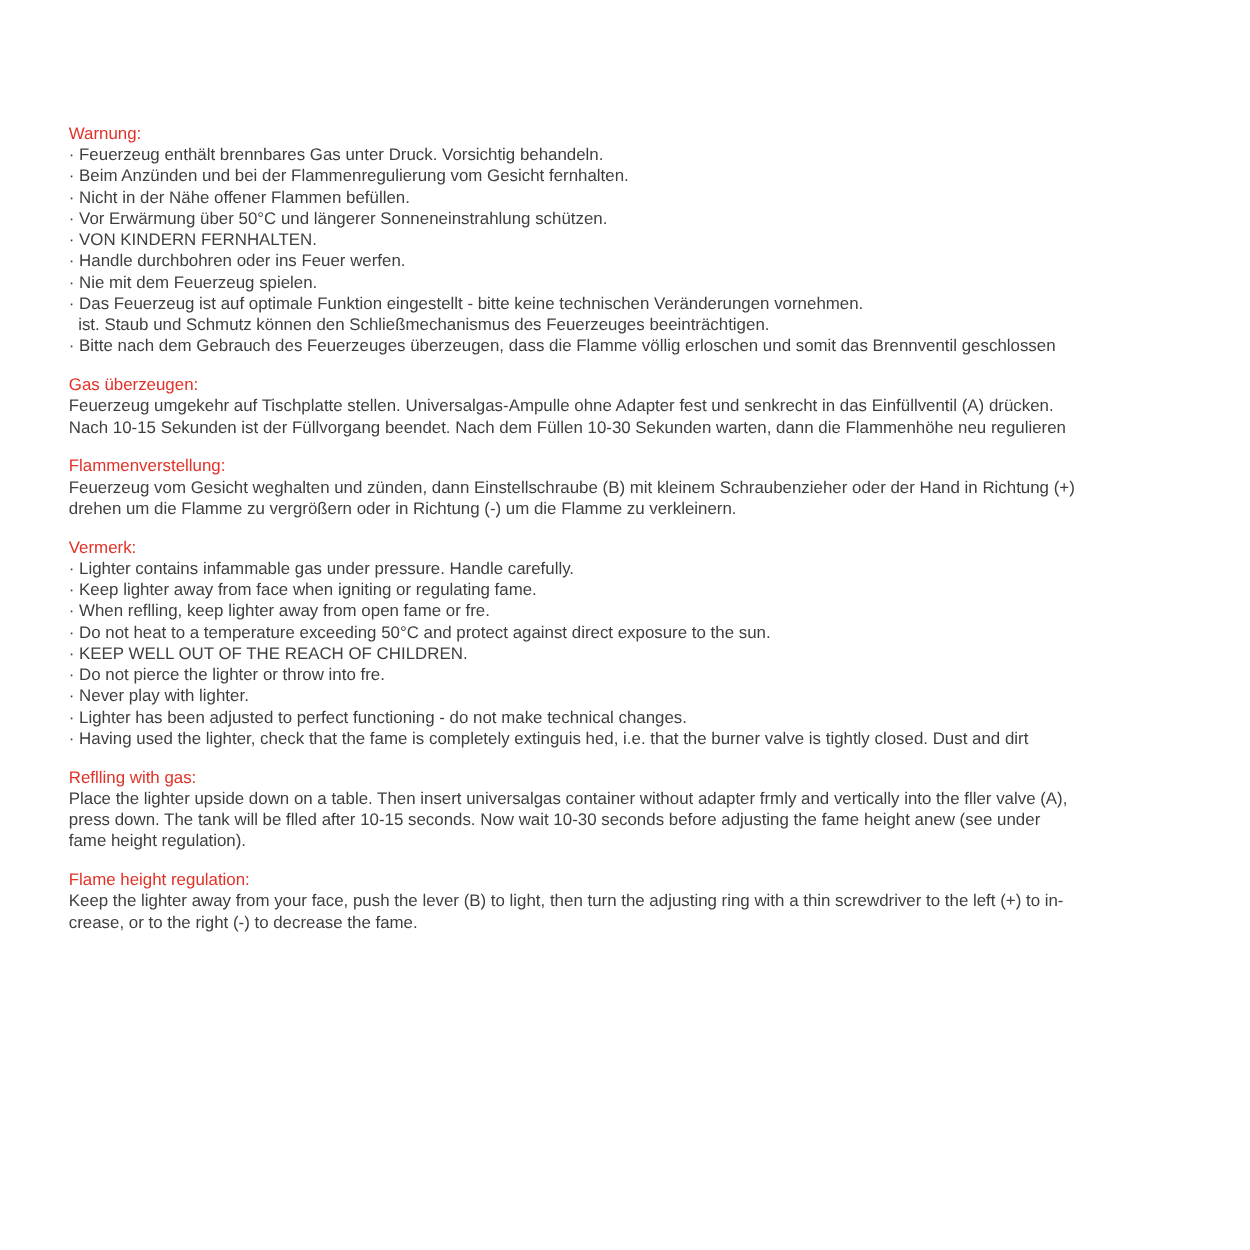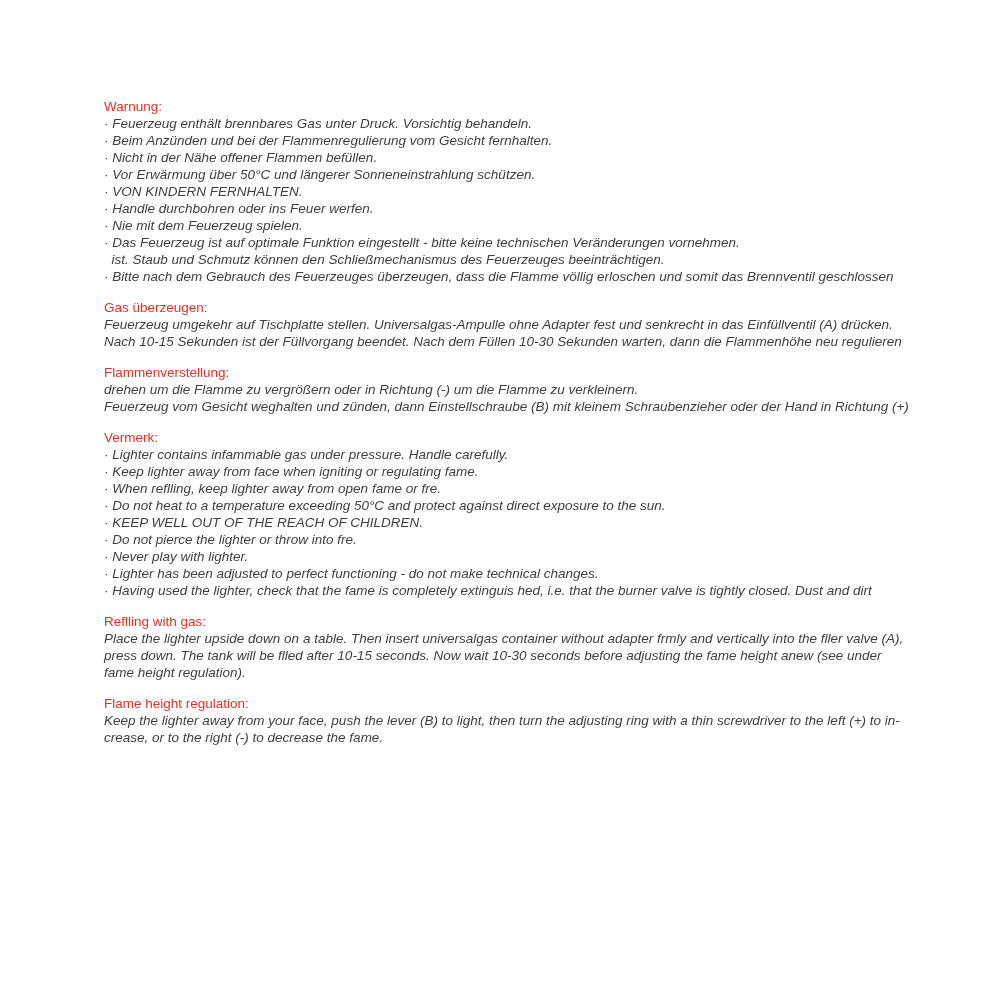--- a/index.html
+++ b/index.html
@@ -13,33 +13,32 @@
     font-family: "Liberation Sans", "DejaVu Sans", sans-serif;
     font-size: 13.5px;
     line-height: 17px;
     color: #3f3f41;
     -webkit-font-smoothing: antialiased;
   }
   .page {
     box-sizing: border-box;
     width: 1000px;
     height: 1000px;
-    padding: 98px 40px 0 104px;
+    padding: 98px 40px 0 55px;
     overflow: hidden;
   }
   .sec {
     margin: 0 0 14px 0;
   }
   .heading {
     color: #e23127;
     white-space: pre;
   }
   .line {
     white-space: pre;
-    font-style: italic;
   }
 </style>
 </head>
 <body>
 
 <div class="page">
 
   <section class="sec">
     <div class="heading">Warnung:</div>
     <div class="line">· Feuerzeug enthält brennbares Gas unter Druck. Vorsichtig behandeln.</div>
@@ -55,22 +54,22 @@
   </section>
 
   <section class="sec">
     <div class="heading">Gas überzeugen:</div>
     <div class="line">Feuerzeug umgekehr auf Tischplatte stellen. Universalgas-Ampulle ohne Adapter fest und senkrecht in das Einfüllventil (A) drücken.</div>
     <div class="line">Nach 10-15 Sekunden ist der Füllvorgang beendet. Nach dem Füllen 10-30 Sekunden warten, dann die Flammenhöhe neu regulieren</div>
   </section>
 
   <section class="sec">
     <div class="heading">Flammenverstellung:</div>
+    <div class="line">Feuerzeug vom Gesicht weghalten und zünden, dann Einstellschraube (B) mit kleinem Schraubenzieher oder der Hand in Richtung (+)</div>
     <div class="line">drehen um die Flamme zu vergrößern oder in Richtung (-) um die Flamme zu verkleinern.</div>
-    <div class="line">Feuerzeug vom Gesicht weghalten und zünden, dann Einstellschraube (B) mit kleinem Schraubenzieher oder der Hand in Richtung (+)</div>
   </section>
 
   <section class="sec">
     <div class="heading">Vermerk:</div>
     <div class="line">· Lighter contains infammable gas under pressure. Handle carefully.</div>
     <div class="line">· Keep lighter away from face when igniting or regulating fame.</div>
     <div class="line">· When reflling, keep lighter away from open fame or fre.</div>
     <div class="line">· Do not heat to a temperature exceeding 50°C and protect against direct exposure to the sun.</div>
     <div class="line">· KEEP WELL OUT OF THE REACH OF CHILDREN.</div>
     <div class="line">· Do not pierce the lighter or throw into fre.</div>

